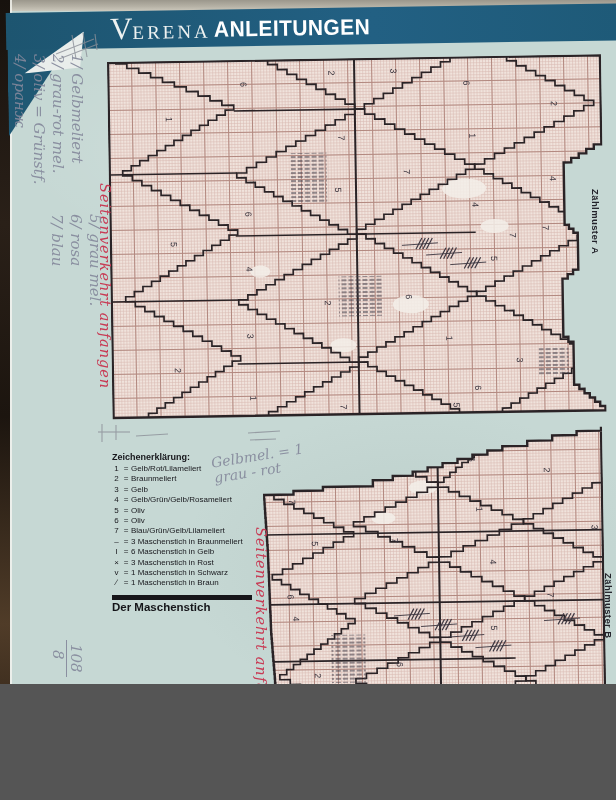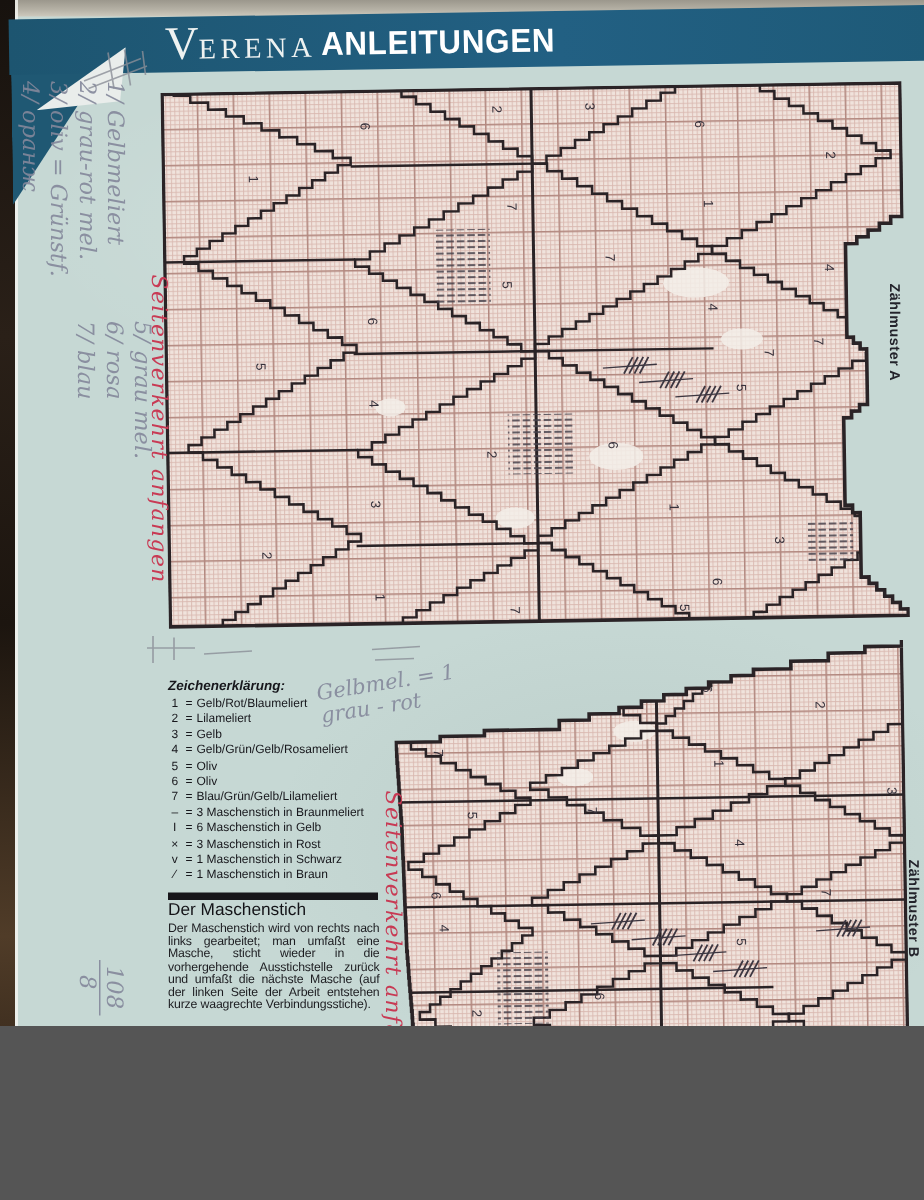--- a/index.html
+++ b/index.html
@@ -35,27 +35,27 @@
   .vlab{position:absolute;transform:rotate(90deg);transform-origin:0 0;white-space:nowrap;
     font-weight:bold;font-size:9.5px;letter-spacing:.4px;color:#23232b;}
   
   .hand{position:absolute;transform-origin:0 0;white-space:nowrap;
     font-family:"DejaVu Serif",serif;font-style:italic;}
   .red-hand{color:#c83a54;font-size:14.5px;letter-spacing:1px;}
   .pencil{color:#84889b;opacity:.9;}
   .pencil-block div{line-height:19px;}
   
   .legend{position:absolute;left:112px;top:452px;width:200px;color:#17171c;}
-  .legend-title{font-weight:bold;font-size:9px;margin-bottom:2px;font-style:italic;}
+  .legend-title{font-weight:bold;font-size:9px;margin-bottom:2px;}
   .lrow{display:flex;font-size:8px;line-height:10.4px;}
   .lsym{width:9px;text-align:center;flex:none;}
   .leq{width:10px;text-align:center;flex:none;}
   
   .mas-bar{position:absolute;left:112px;top:595px;width:140px;height:4.5px;background:#17161a;}
-  .mas-title{position:absolute;left:112px;top:601px;font-weight:normal;font-size:11.5px;color:#141418;}
+  .mas-title{position:absolute;left:112px;top:601px;font-weight:bold;font-size:11.5px;color:#141418;}
   .mas-body{position:absolute;left:112px;top:615px;width:141px;font-size:8.2px;line-height:8.5px;
     text-align:justify;color:#1c1c20;letter-spacing:-.1px;}
   .stitch-frame{position:absolute;left:112px;top:686px;}
   
   .corner-tri{position:absolute;left:50px;top:752px;}
   .foot-brand{position:absolute;left:166px;top:790px;font-size:9.5px;font-weight:bold;
     letter-spacing:1px;color:#3a4240;}
   .watermark{position:absolute;left:480px;top:764px;font-size:18px;color:#77827f;letter-spacing:.3px;}
   .scribble{position:absolute;}
 </style>
@@ -241,26 +241,26 @@
 
   <div class="vlab" style="left:601px;top:189px;">Zählmuster A</div>
   <div class="vlab" style="left:614px;top:573px;">Zählmuster B</div>
 
   <div class="legend">
     <div class="legend-title">Zeichenerklärung:</div>
     <div id="legend-items">
         <div class="lrow">
           <span class="lsym">1</span>
           <span class="leq">=</span>
-          <span>Gelb/Rot/Blaumeliert</span>
+          <span>Gelb/Rot/Lilameliert</span>
         </div>
         <div class="lrow">
           <span class="lsym">2</span>
           <span class="leq">=</span>
-          <span>Lilameliert</span>
+          <span>Braunmeliert</span>
         </div>
         <div class="lrow">
           <span class="lsym">3</span>
           <span class="leq">=</span>
           <span>Gelb</span>
         </div>
         <div class="lrow">
           <span class="lsym">4</span>
           <span class="leq">=</span>
           <span>Gelb/Grün/Gelb/Rosameliert</span>
@@ -303,21 +303,20 @@
         <div class="lrow">
           <span class="lsym">∕</span>
           <span class="leq">=</span>
           <span>1 Maschenstich in Braun</span>
         </div>
       </div>
   </div>
 
   <div class="mas-bar"></div>
   <div class="mas-title">Der Maschenstich</div>
-  <div class="mas-body">Der Maschenstich wird von rechts nach links gearbeitet; man umfaßt eine Masche, sticht wieder in die vorhergehende Ausstichstelle zurück und umfaßt die nächste Masche (auf der linken Seite der Arbeit entstehen kurze waagrechte Verbindungsstiche).</div>
   <svg class="stitch-frame" width="118" height="98" id="stitchIll">
       <rect x="1" y="1" width="116" height="96" fill="#f5f1ea" stroke="#26242a" stroke-width="1.6"></rect>
       <g>
         <ellipse cx="7" cy="6" rx="3.1" ry="3.9" fill="none" stroke="#4c4a50" stroke-width="0.8"></ellipse>
         <ellipse cx="12.2" cy="10.3" rx="2.1" ry="2.9" fill="none" stroke="#6a6870" stroke-width="0.6"></ellipse>
         <ellipse cx="17.4" cy="6.8" rx="3.1" ry="3.9" fill="none" stroke="#4c4a50" stroke-width="0.8"></ellipse>
         <ellipse cx="22.599999999999998" cy="11.1" rx="2.1" ry="2.9" fill="none" stroke="#6a6870" stroke-width="0.6"></ellipse>
         <ellipse cx="27.8" cy="6" rx="3.1" ry="3.9" fill="none" stroke="#4c4a50" stroke-width="0.8"></ellipse>
         <ellipse cx="33" cy="10.3" rx="2.1" ry="2.9" fill="none" stroke="#6a6870" stroke-width="0.6"></ellipse>
         <ellipse cx="38.2" cy="6.8" rx="3.1" ry="3.9" fill="none" stroke="#4c4a50" stroke-width="0.8"></ellipse>

